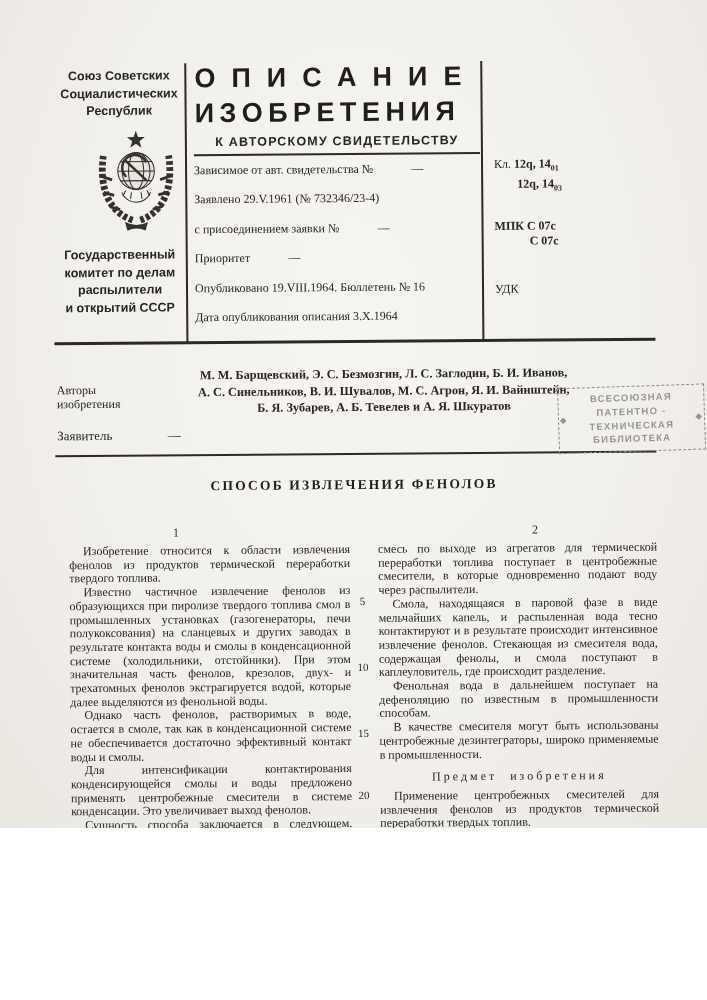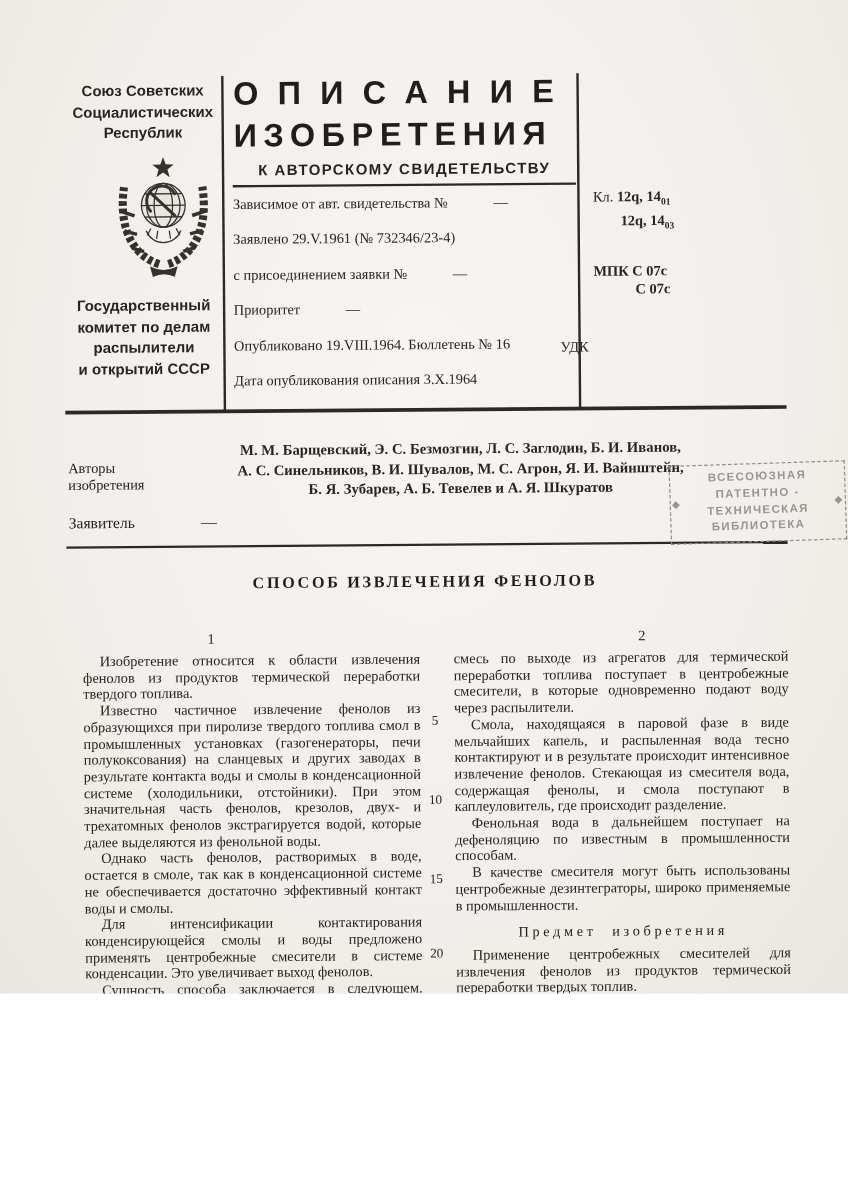--- a/index.html
+++ b/index.html
@@ -47,21 +47,21 @@
   .pat-number {
     position:absolute; left:491px; top:58px; white-space:nowrap;
     font-family:"Liberation Sans", sans-serif; font-weight:bold; font-size:30px; letter-spacing:2px; color:#211e1a;
   }
   .kl-block { position:absolute; left:496px; top:158px; font-size:12px; line-height:14.5px; }
   .kl-main { font-weight:bold; }
   .kl-sub { font-weight:bold; font-size:8px; vertical-align:-3px; }
   .kl-row2 { padding-left:23px;text-align:right; }
   .mpk-block { position:absolute; left:496px; top:220px; font-size:12px; line-height:14.5px; font-weight:bold; }
   .mpk-row2 { padding-left:35px; }
-  .udk { position:absolute; left:468px; top:283px; font-size:12px; }
+  .udk { position:absolute; left:496px; top:283px; font-size:12px; }
 
   
   .authors-label { position:absolute; left:57px; top:355px; font-size:12px; line-height:13.5px;margin-top:27px; }
   .authors-names {
     position:absolute; left:138px; top:366px; width:492px; text-align:center;
     font-weight:bold; font-size:12.3px; line-height:16.6px;
   }
   .applicant { position:absolute; left:57px; top:426px; font-size:13px; }
   .applicant .dash { margin-left:52px; }
   .hrule-authors { position:absolute; left:55px; top:453px; width:601px; height:1.6px; background:#2c2824; }

